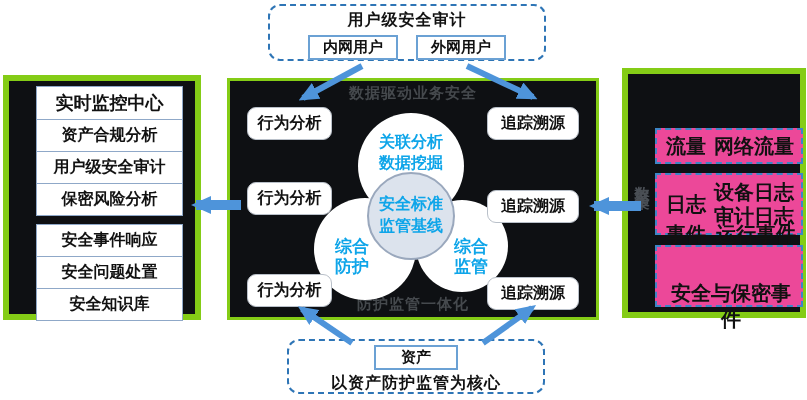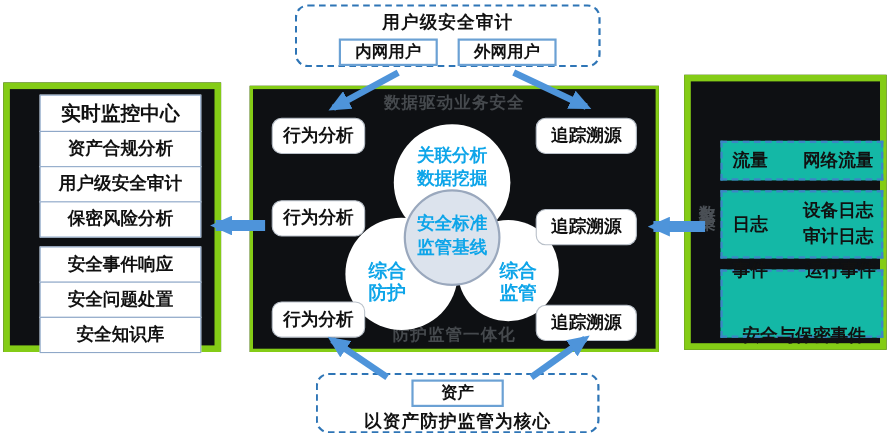--- a/index.html
+++ b/index.html
@@ -36,22 +36,22 @@
   .round-box { position:absolute; background:#fff; border:1px solid #b9c0c9; border-radius:9px; z-index:5;
                display:flex; align-items:center; justify-content:center;
                font-size:16px; font-weight:bold; color:#111; }
   .bh { left:17px; width:85px; height:33px; }
   .tr { left:257px; width:92px; height:33px; }
 
   
   #right-panel { left:622px; top:68px; width:184px; height:250px; }
   .vlabel { position:absolute; left:4px; top:100px; writing-mode:vertical-lr; text-orientation:upright;
             color:#4a4f55; font-size:15px; font-weight:bold; letter-spacing:3px; z-index:3; }
-  .rp-box { position:absolute; left:27px; width:148px; background:#14b8a6; border:2px dashed #3d85c6;
-            font-size:16px; font-weight:bold; color:#111; z-index:3; }
+  .rp-box { position:absolute; left:27px; width:148px; background:#ec4899; border:2px dashed #3d85c6;
+            font-size:20px; font-weight:bold; color:#111; z-index:3; }
   .rp-row { display:flex; align-items:center; justify-content:space-between; height:100%; padding:0 7px 0 9px; }
   .rp-split { display:flex; align-items:center; justify-content:space-between; height:100%; padding:0 7px 0 9px; }
   .rp-col { text-align:right; line-height:24px; }
   .rp-lines { display:flex; flex-direction:column; justify-content:center; height:100%; padding:0 5px 0 9px; }
   .rp-line1 { display:flex; justify-content:space-between; line-height:26px; }
   .rp-line2 { text-align:center; line-height:26px;margin-top:33px; }
 
   
   #top-box { left:268px; top:4px; width:278px; height:57px; }
   #bottom-box { left:287px; top:339px; width:258px; height:55px; }

